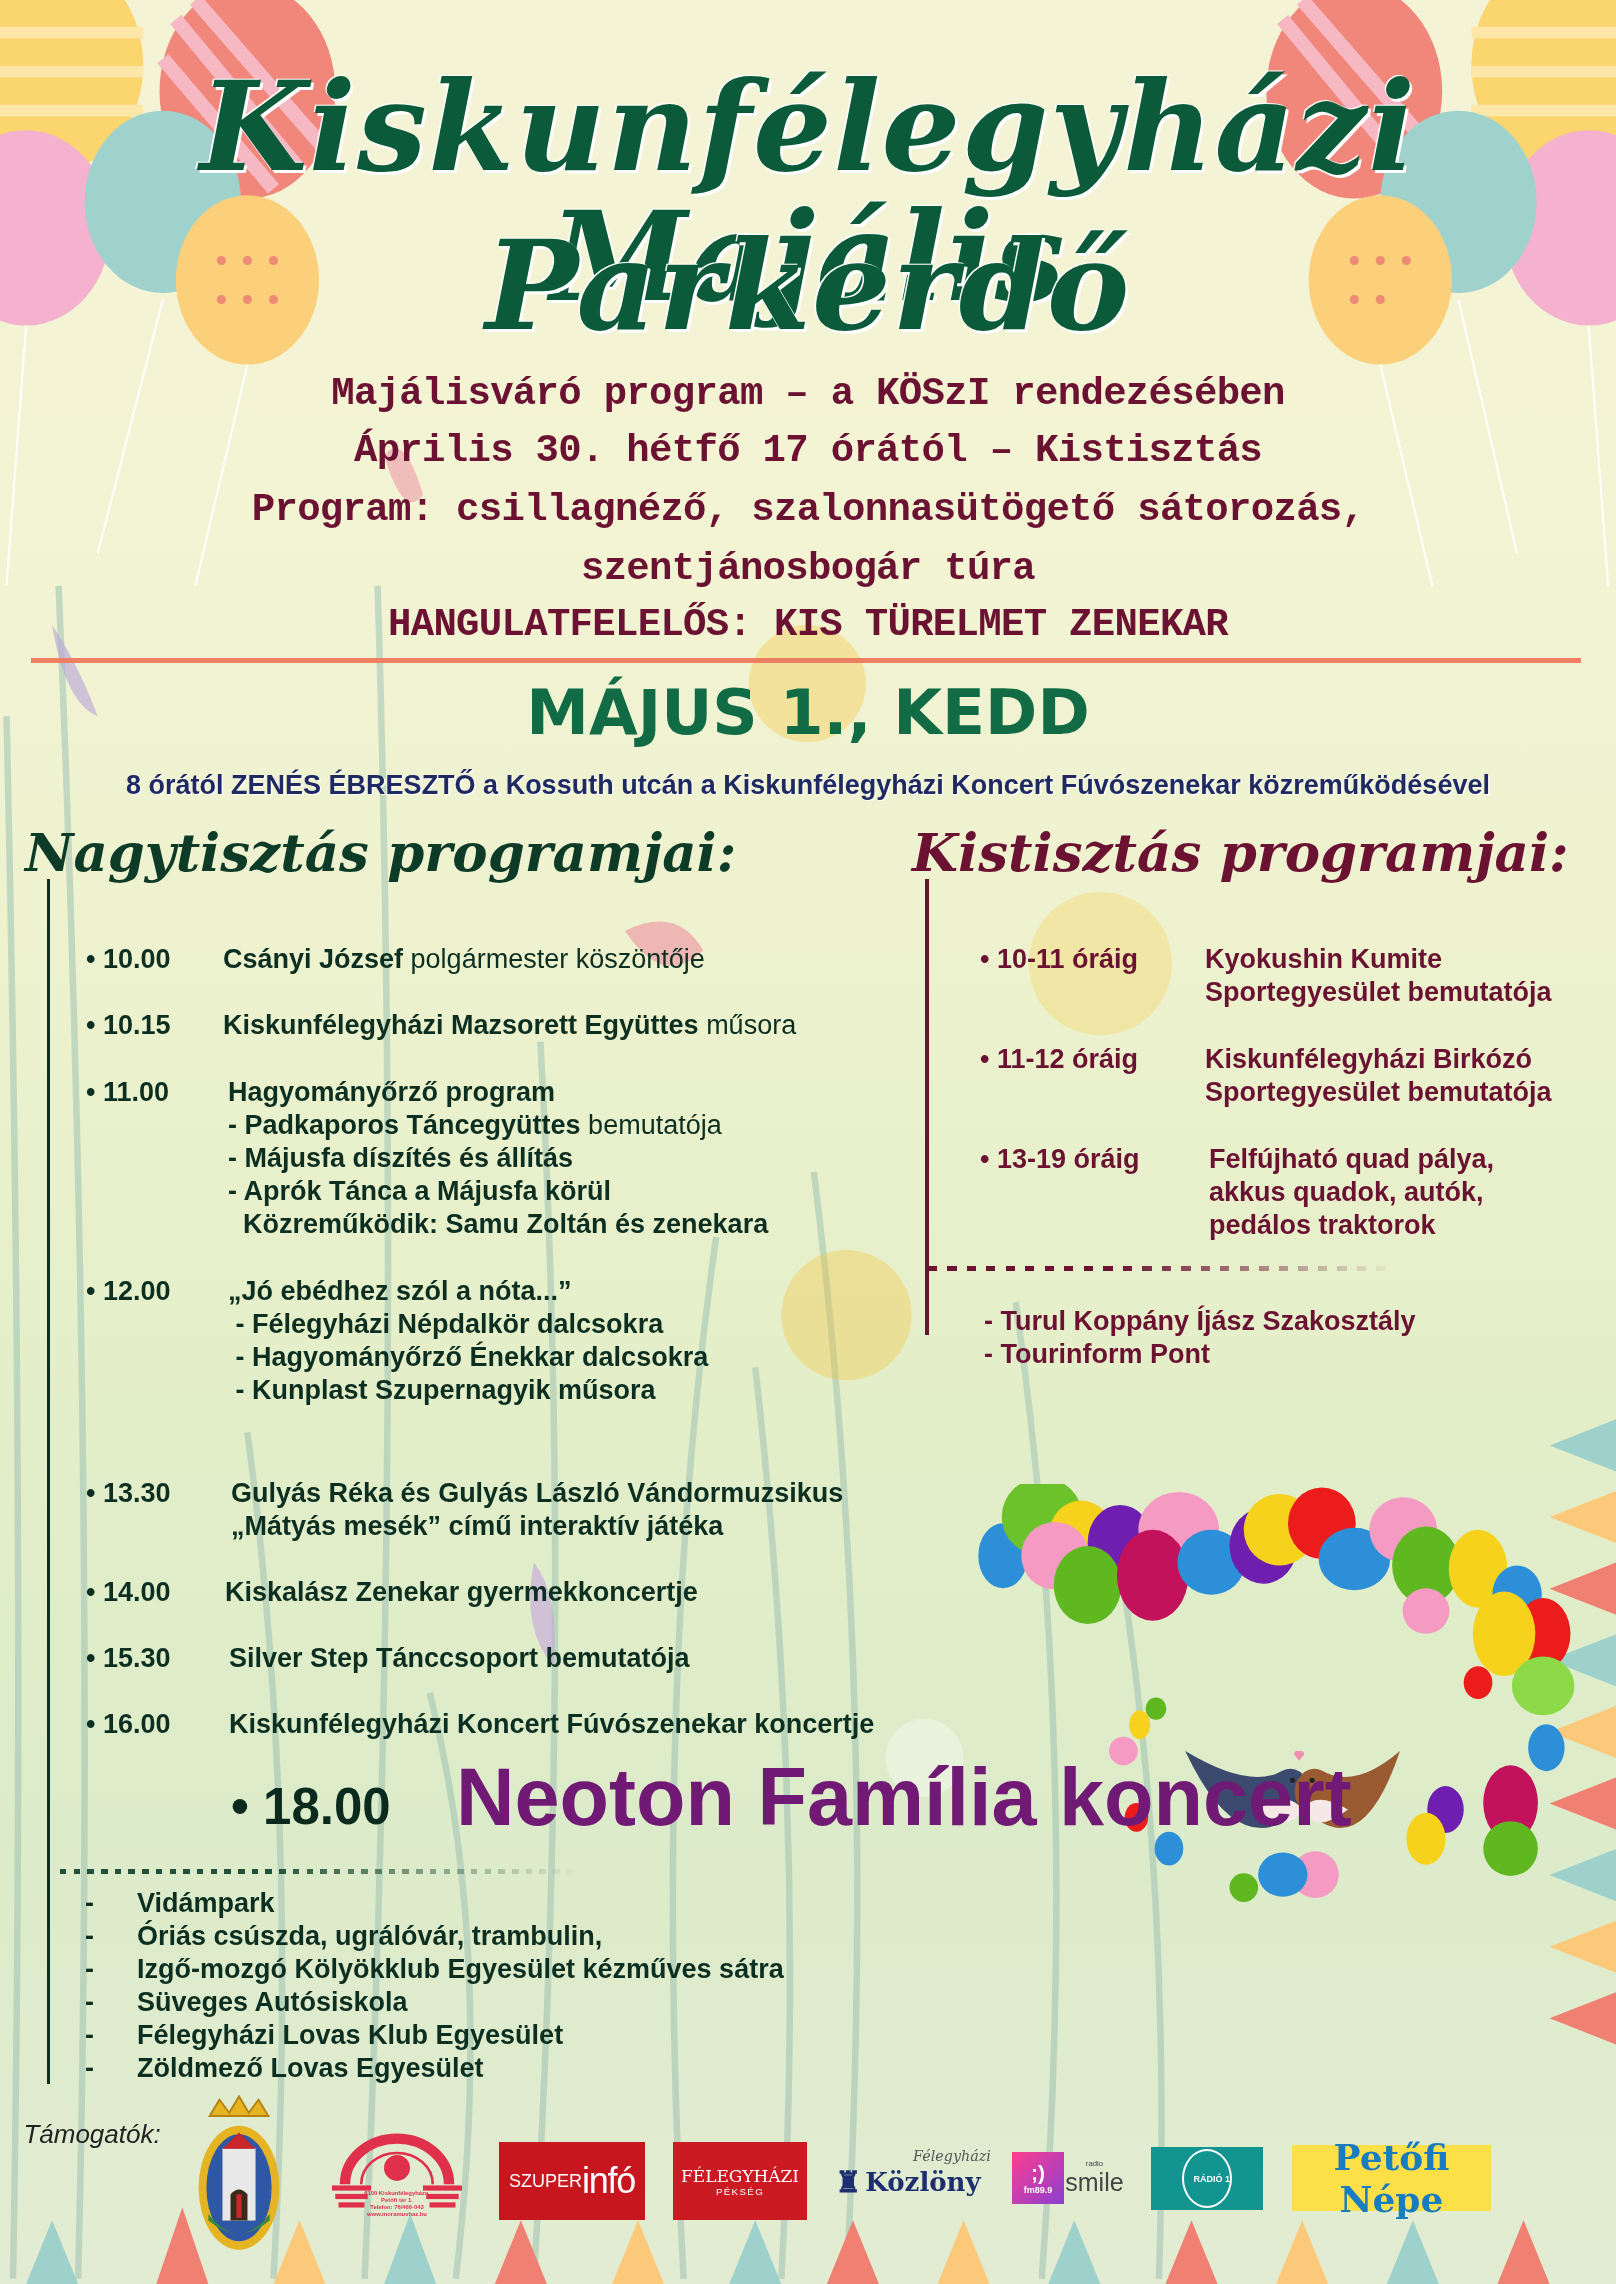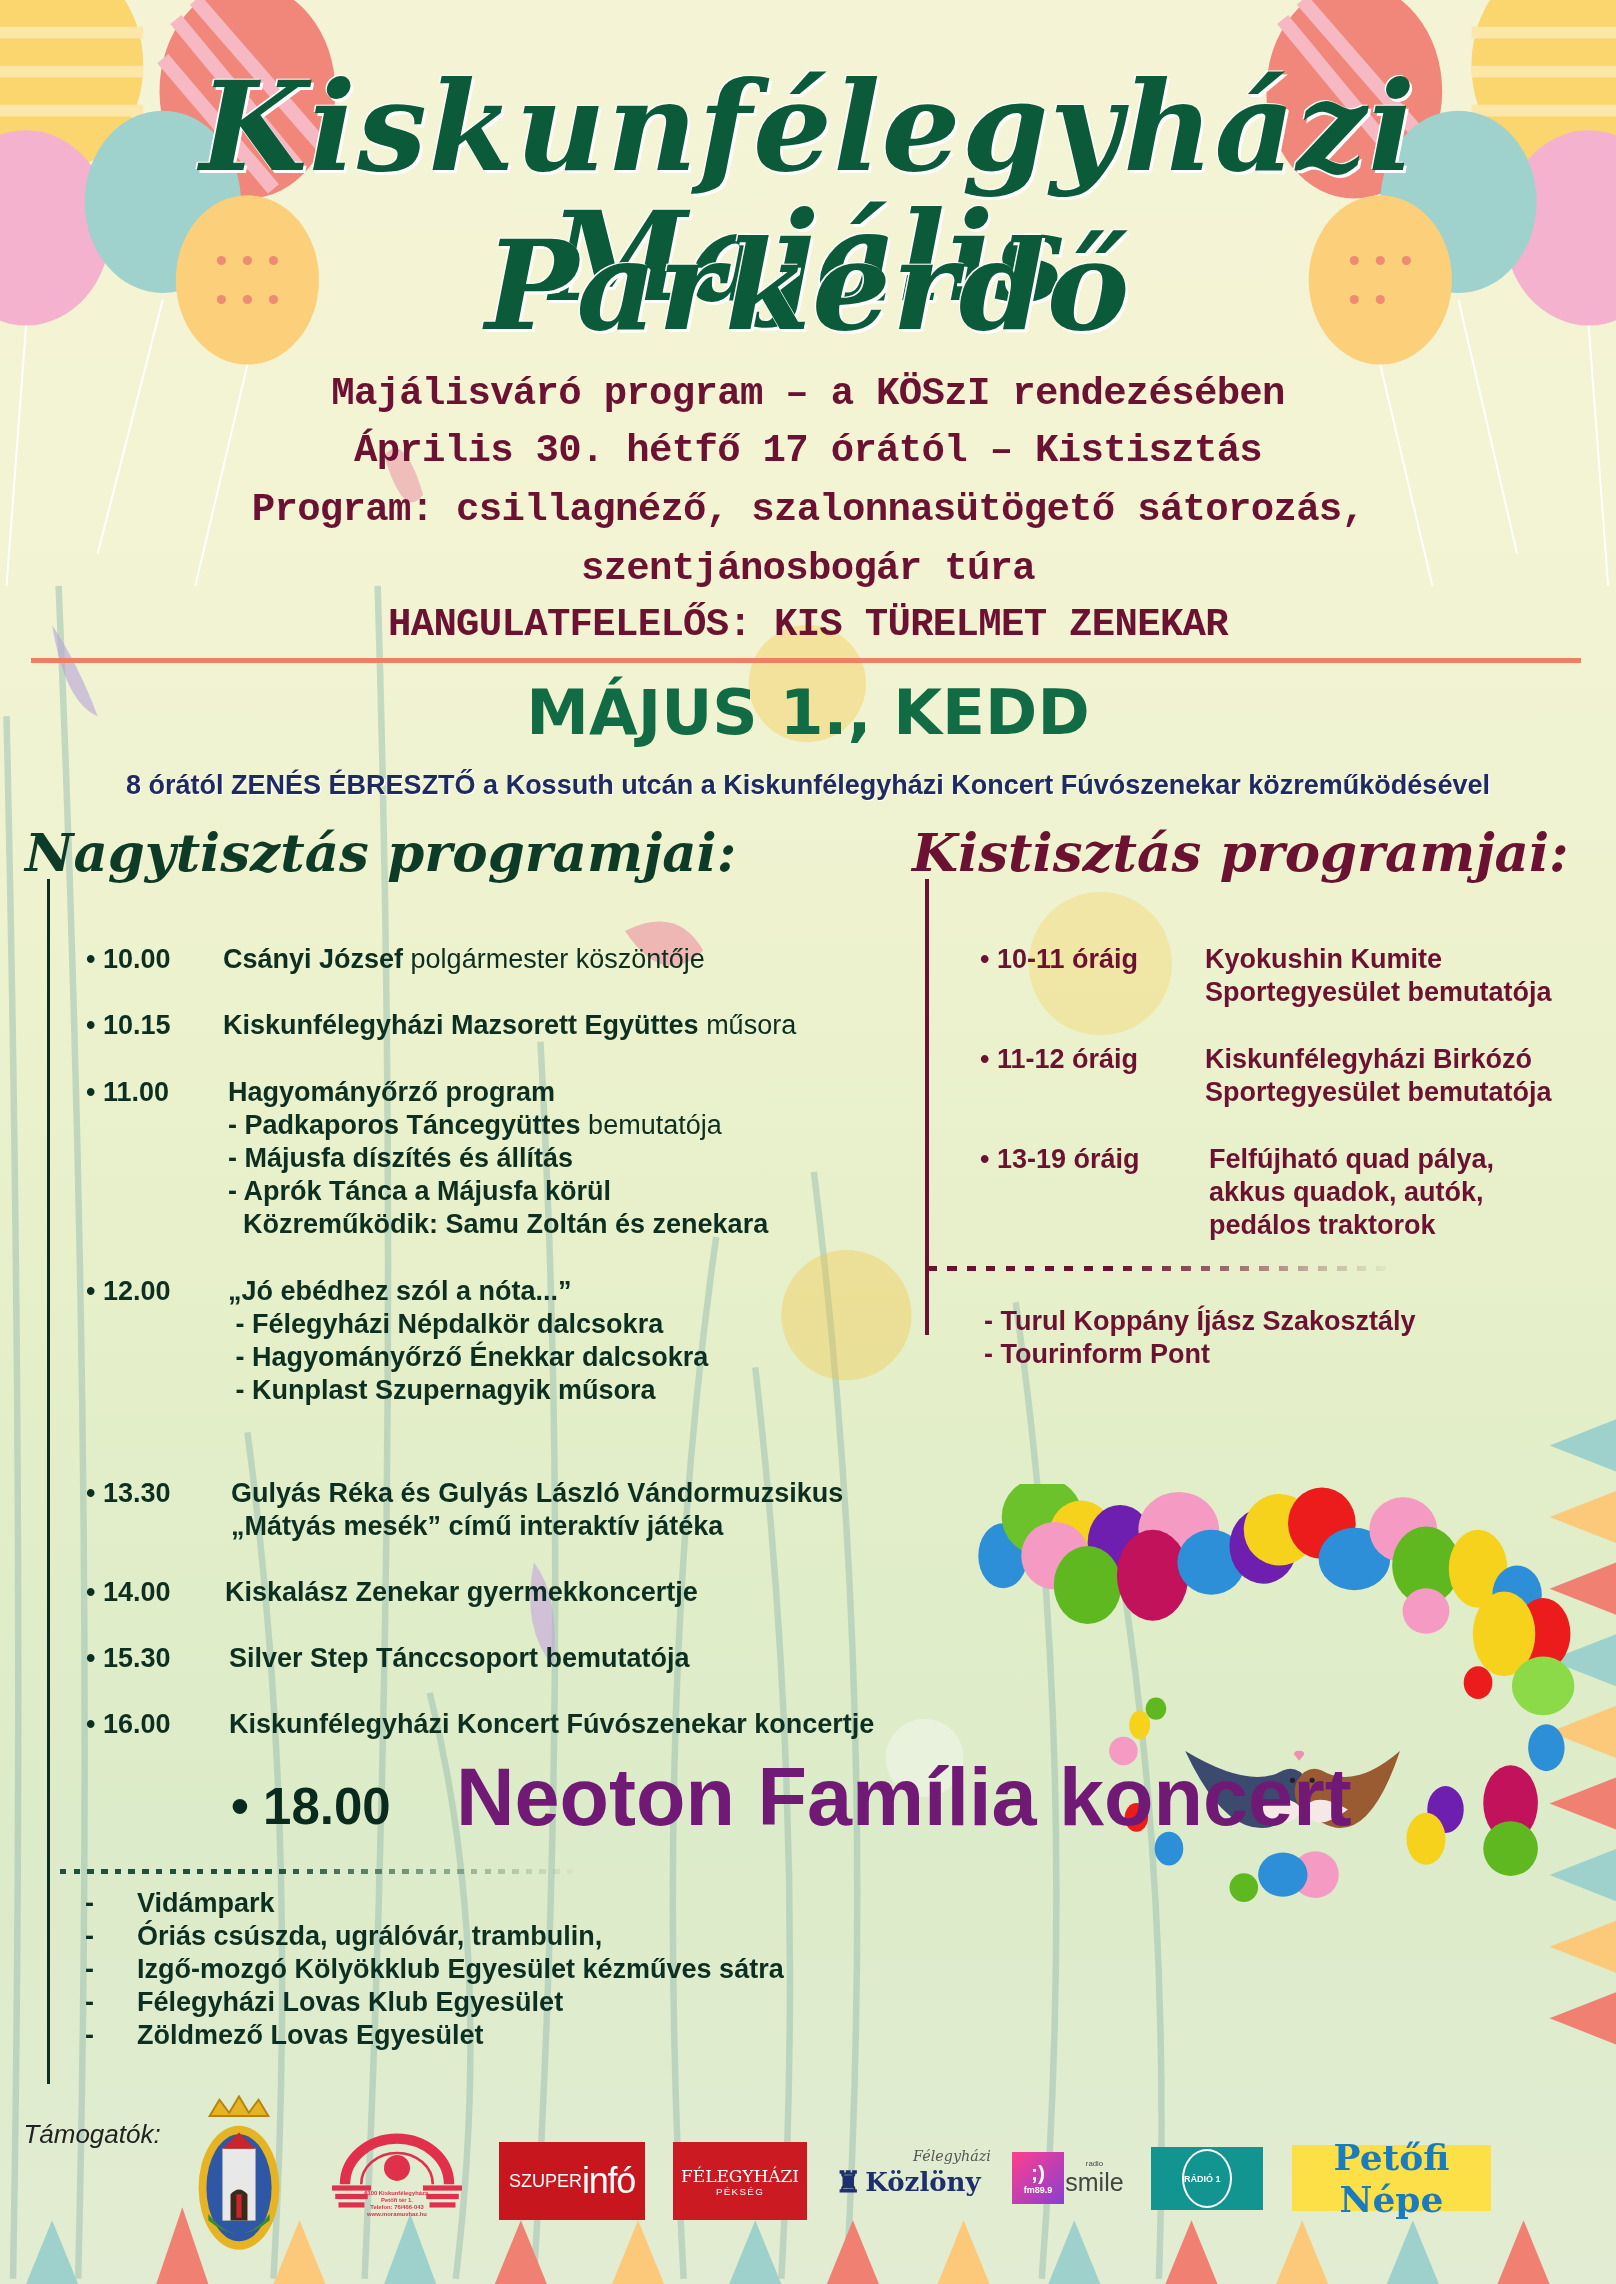--- a/index.html
+++ b/index.html
@@ -89,21 +89,21 @@
   .sponsors-label { position: absolute; left: 23.4px; top: 2119px; font-size: 26px; font-style: italic; color: #222; }
   .logo { position: absolute; display: flex; align-items: center; justify-content: center; text-align: center; }
   .logo-szuper { left: 499px; top: 2142px; width: 146px; height: 78px; background: #c8161e; color: #fff; font-size: 18px; }
   .logo-szuper b { font-size: 36px; font-weight: normal; letter-spacing: -1.3px; }
   .logo-pekseg { left: 673px; top: 2142px; width: 134px; height: 78px; background: #cc1a23; color: #fff; font-family: "DejaVu Serif", serif; font-size: 17px; flex-direction: column; }
   .logo-pekseg small { font-size: 9.8px; font-family: "Liberation Sans", sans-serif; letter-spacing: 1.3px; }
   .logo-kozlony { left: 820px; top: 2152px; width: 176px; height: 59px; color: #1d2f6f; font-family: "DejaVu Serif", serif; font-weight: bold; font-size: 26px; }
   .logo-kozlony i { position: absolute; top: -3.9px; right: 5.2px; font-size: 14.3px; font-weight: normal; color: #555; }
   .logo-smile { left: 897px; top: 2152px; }
   .logo-radio1 { left: 1151px; top: 2147px; width: 112px; height: 63px; background: #129490; color: #fff; font-size: 9px; font-weight: bold; }
-  .logo-radio1 .ring { width: 46px; height: 55px; border: 2px solid #fff; border-radius: 50%; display: flex; align-items: center; justify-content: flex-start; }
+  .logo-radio1 .ring { width: 46px; height: 55px; border: 2px solid #fff; border-radius: 50%; display: flex; align-items: center; justify-content: flex-end; }
   .logo-petofi { left: 1292px; top: 2145px; width: 199px; height: 66px; background: #fde047; color: #1a7cc0; font-family: "DejaVu Serif", serif; font-weight: bold; font-size: 36px; }
 </style>
 </head>
 <body>
 
 <svg class="bg-layer" width="1616" height="2284" viewBox="0 0 2482 3508">
 
   <g stroke="#9fc2b3" stroke-width="10" opacity="0.55" fill="none">
     <path d="M20 3500 Q40 2400 10 1100"></path>
     <path d="M120 3500 Q150 2300 90 900"></path>
@@ -345,20 +345,21 @@
   <span class="desc" style="left:143px">Kiskunfélegyházi Koncert Fúvószenekar koncertje</span>
 </div>
 
 <div class="neoton-time">18.00</div>
 <div class="neoton-title">Neoton Família koncert</div>
 
 <div class="extras">
   <div>Vidámpark</div>
   <div>Óriás csúszda, ugrálóvár, trambulin,</div>
   <div>Izgő-mozgó Kölyökklub Egyesület kézműves sátra</div>
+  <div>Süveges Autósiskola</div>
   <div>Félegyházi Lovas Klub Egyesület</div>
   <div>Zöldmező Lovas Egyesület</div>
 </div>
 
 <div class="kis" style="left:980px;top:943px">
   <span class="time">10-11 óráig</span>
   <span class="desc">
     <span class="sub" style="display:block">Kyokushin Kumite</span>
     <span class="sub" style="display:block">Sportegyesület bemutatója</span>
   </span>

